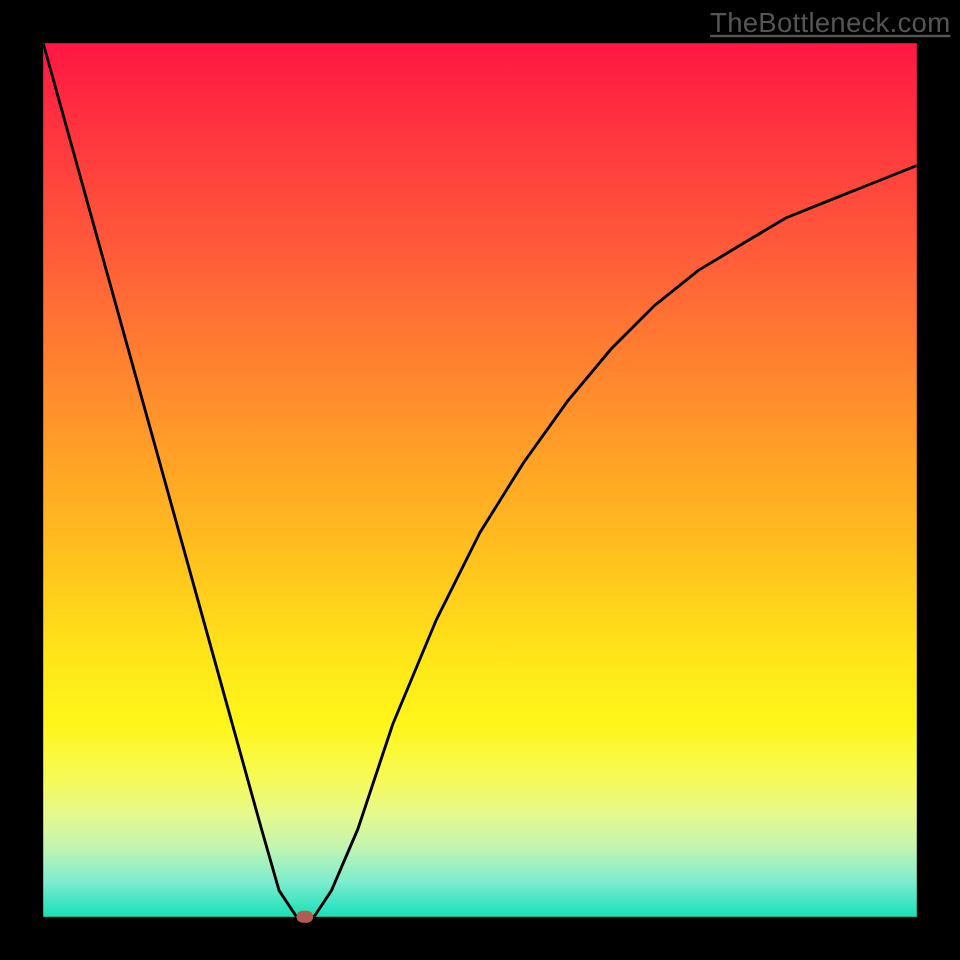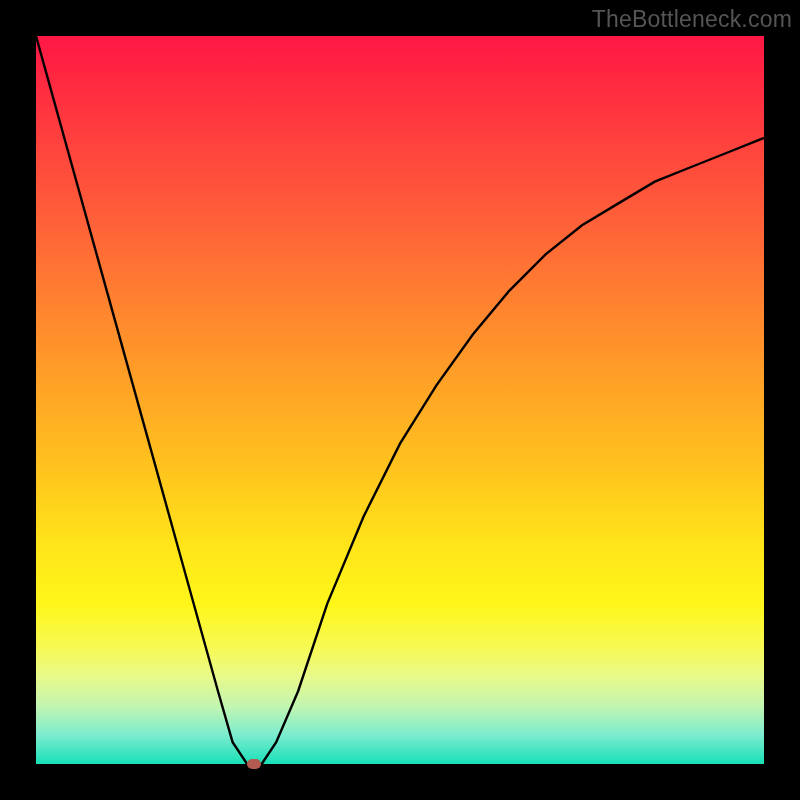--- a/index.html
+++ b/index.html
@@ -43,20 +43,21 @@
       #18e0b8 100%
     );
   }
   .watermark {
     position: absolute;
     top: 6px;
     right: 8px;
     color: #555;
     font-size: 23px;
     letter-spacing: 0.2px;
+    text-decoration: underline;
   }
   .curve-svg {
     position: absolute;
     left: 0;
     top: 0;
     width: 728px;
     height: 728px;
   }
   .marker {
     position: absolute;

